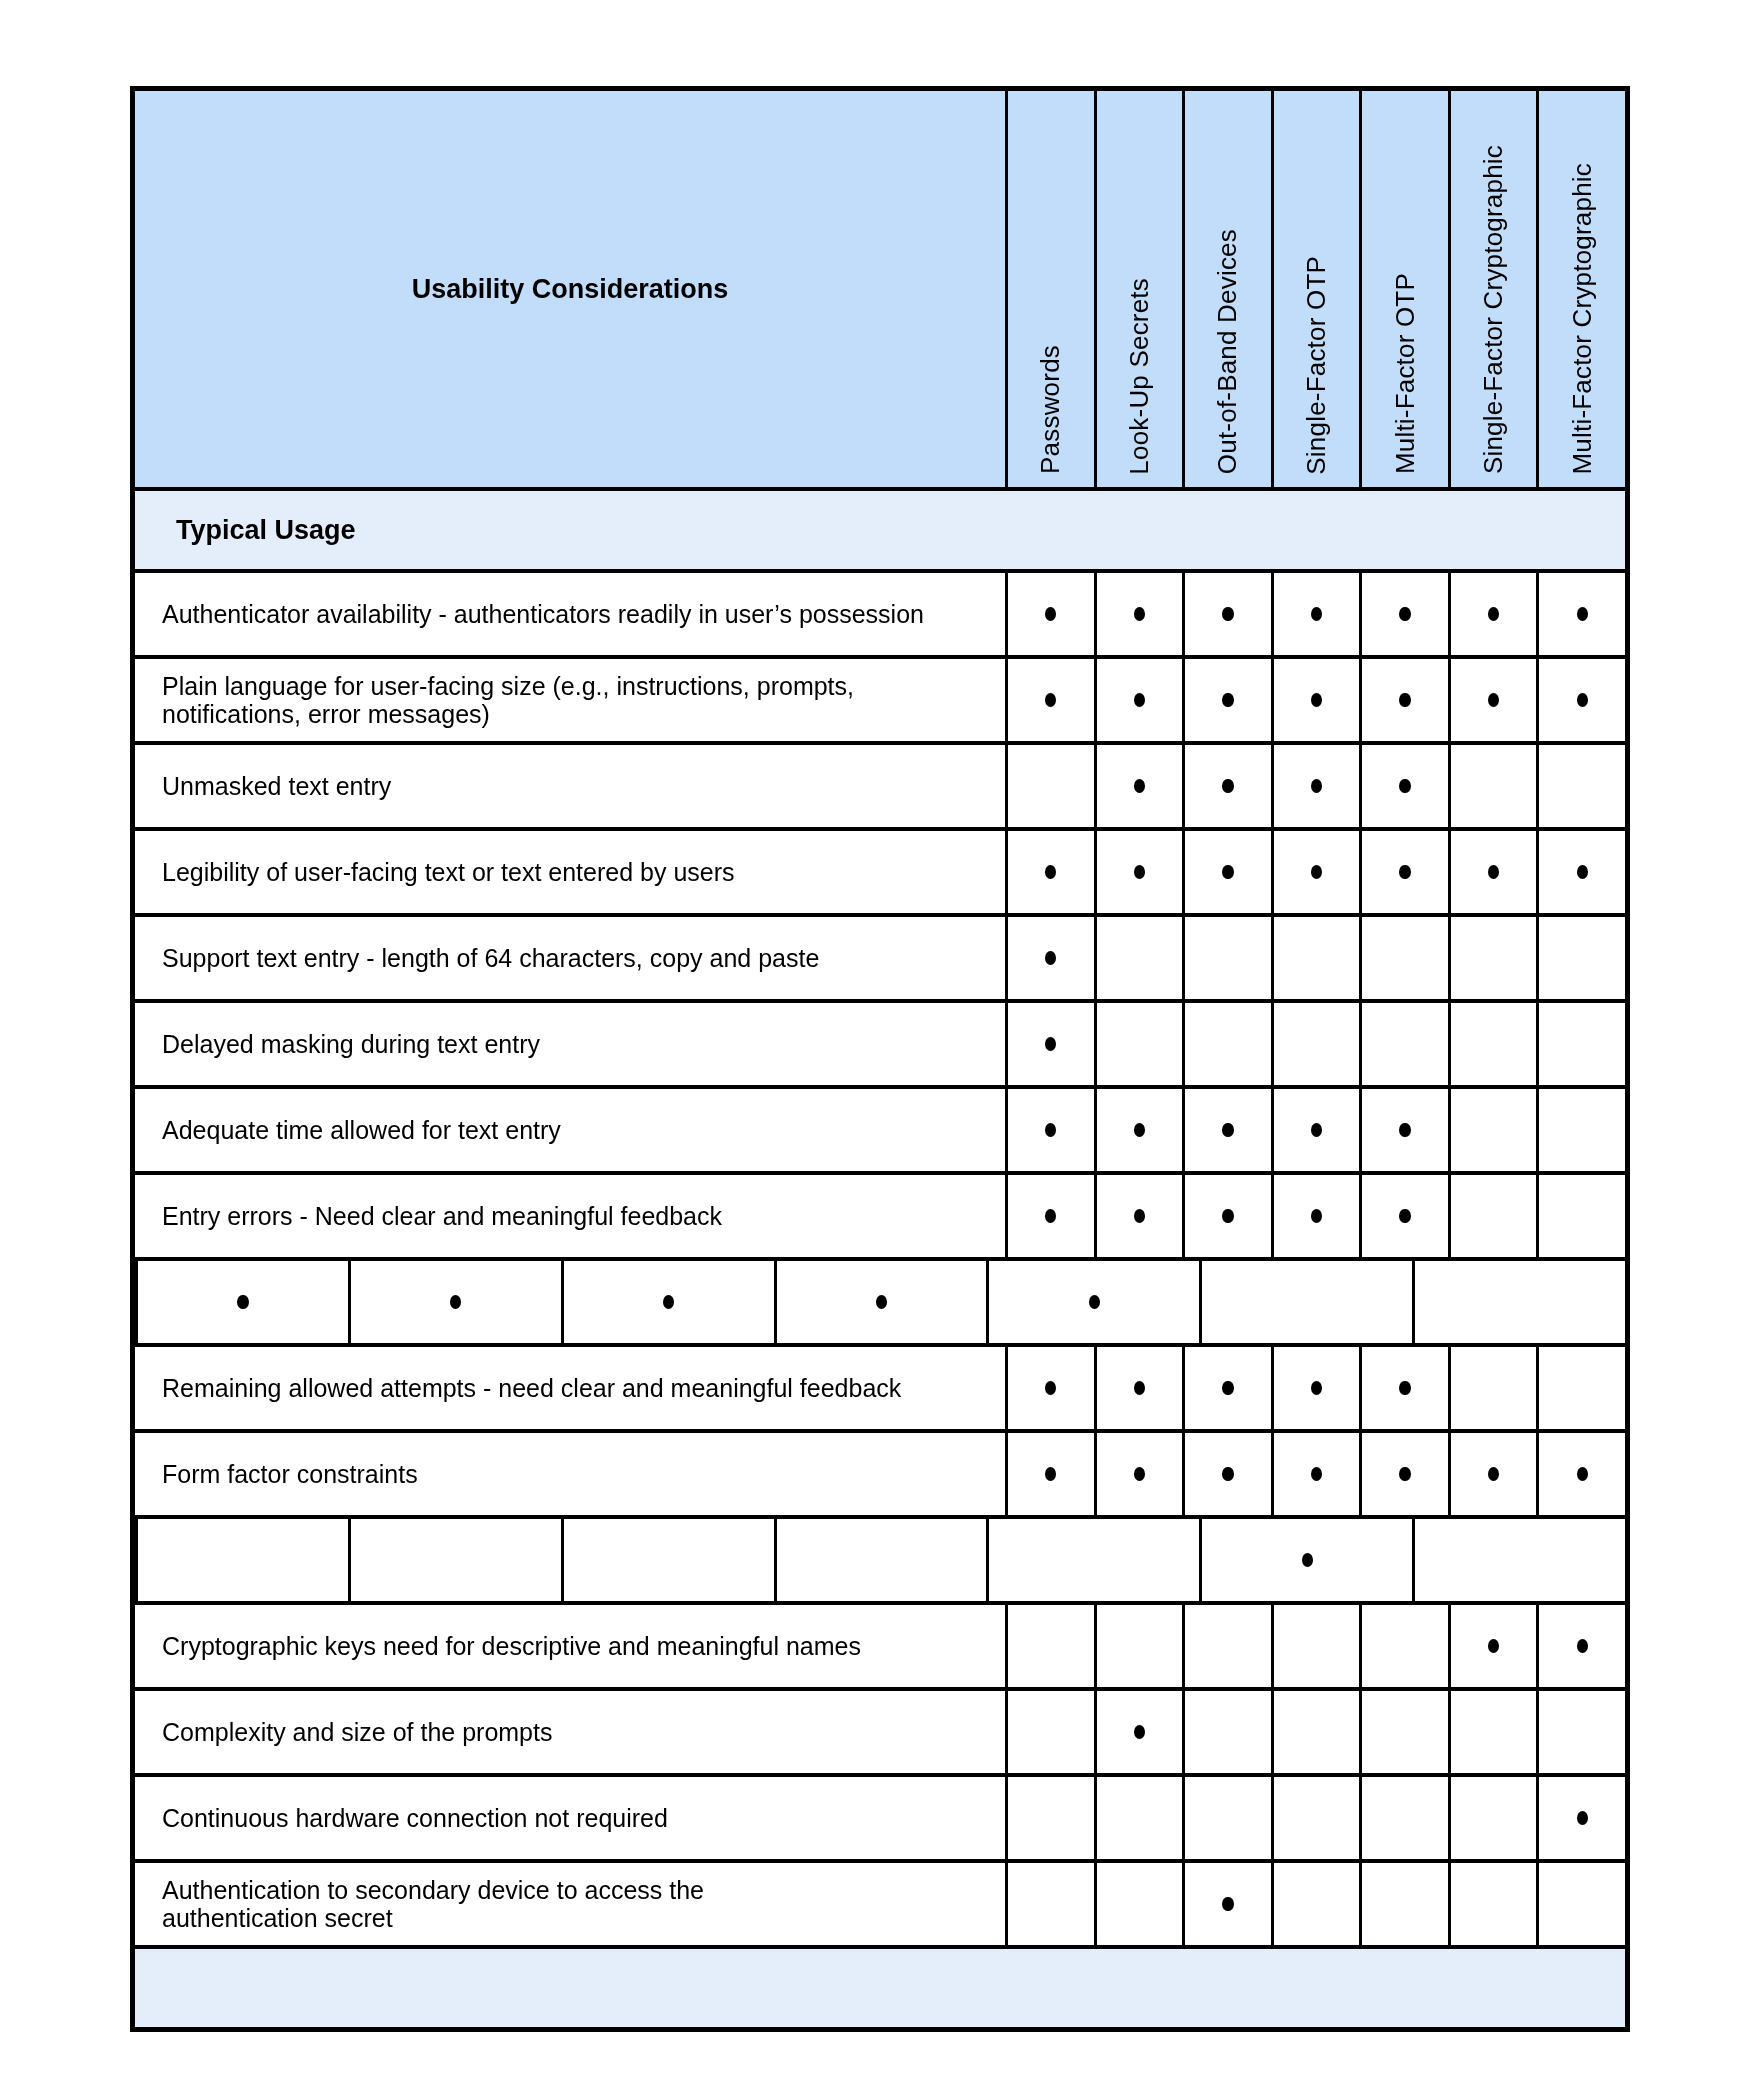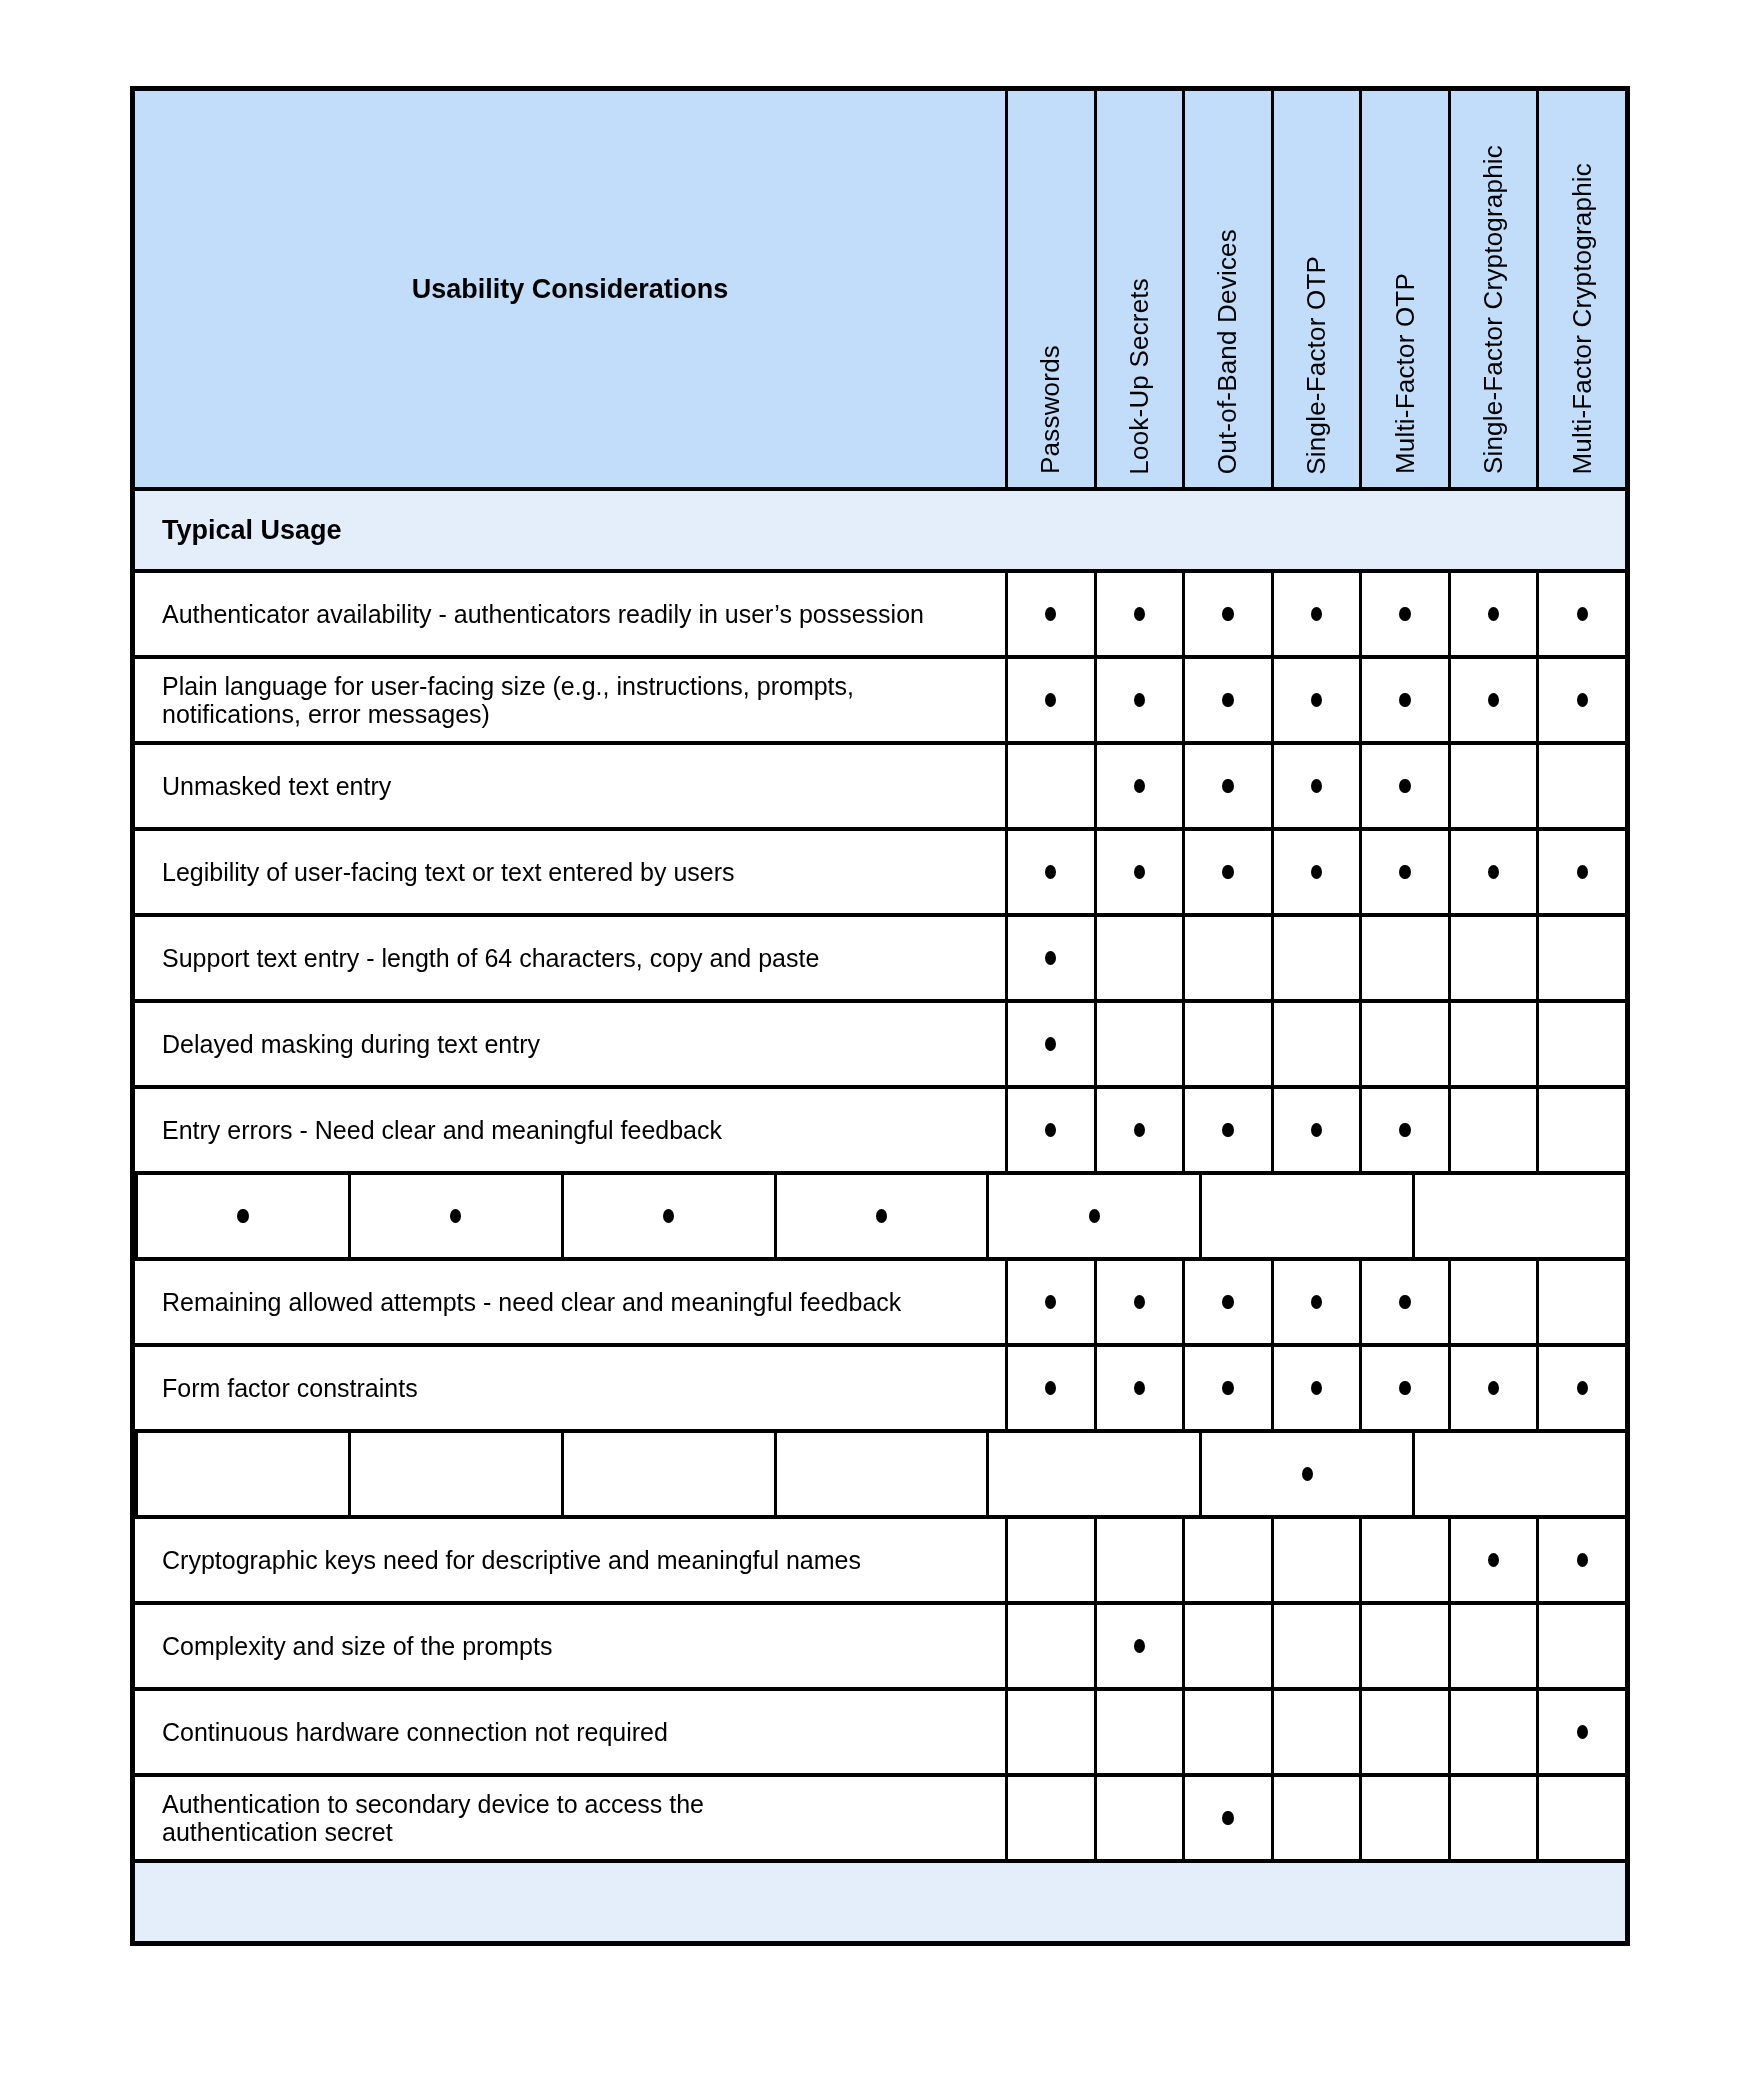--- a/index.html
+++ b/index.html
@@ -43,21 +43,21 @@
     transform:rotate(180deg);
     white-space:nowrap;
     font-size:26px;
     letter-spacing:0.2px;
   }
   .section-row{
     border-top:4.2px solid var(--border,#000);
     background:var(--section-bg,#e4eefb);
     min-height:82px;
     display:flex;align-items:center;
-    padding-left:27px;
+    padding-left:41px;
     box-sizing:border-box;
   }
   .section-row span{
     font-size:27px;font-weight:bold;
   }
   .data-row{
     border-top:4.2px solid var(--border,#000);
     display:flex;
     min-height:82px;
     background:#fff;
@@ -227,20 +227,40 @@
           <div class="dot"></div>
         </div>
         <div class="mark-cell"></div>
         <div class="mark-cell"></div>
         <div class="mark-cell"></div>
         <div class="mark-cell"></div>
         <div class="mark-cell"></div>
         <div class="mark-cell"></div>
       </div>
       <div class="data-row">
+        <div class="row-label">Adequate time allowed for text entry</div>
+        <div class="mark-cell">
+          <div class="dot"></div>
+        </div>
+        <div class="mark-cell">
+          <div class="dot"></div>
+        </div>
+        <div class="mark-cell">
+          <div class="dot"></div>
+        </div>
+        <div class="mark-cell">
+          <div class="dot"></div>
+        </div>
+        <div class="mark-cell">
+          <div class="dot"></div>
+        </div>
+        <div class="mark-cell"></div>
+        <div class="mark-cell"></div>
+      </div>
+      <div class="data-row">
         <div class="row-label">Entry errors - Need clear and meaningful feedback</div>
         <div class="mark-cell">
           <div class="dot"></div>
         </div>
         <div class="mark-cell">
           <div class="dot"></div>
         </div>
         <div class="mark-cell">
           <div class="dot"></div>
         </div>

